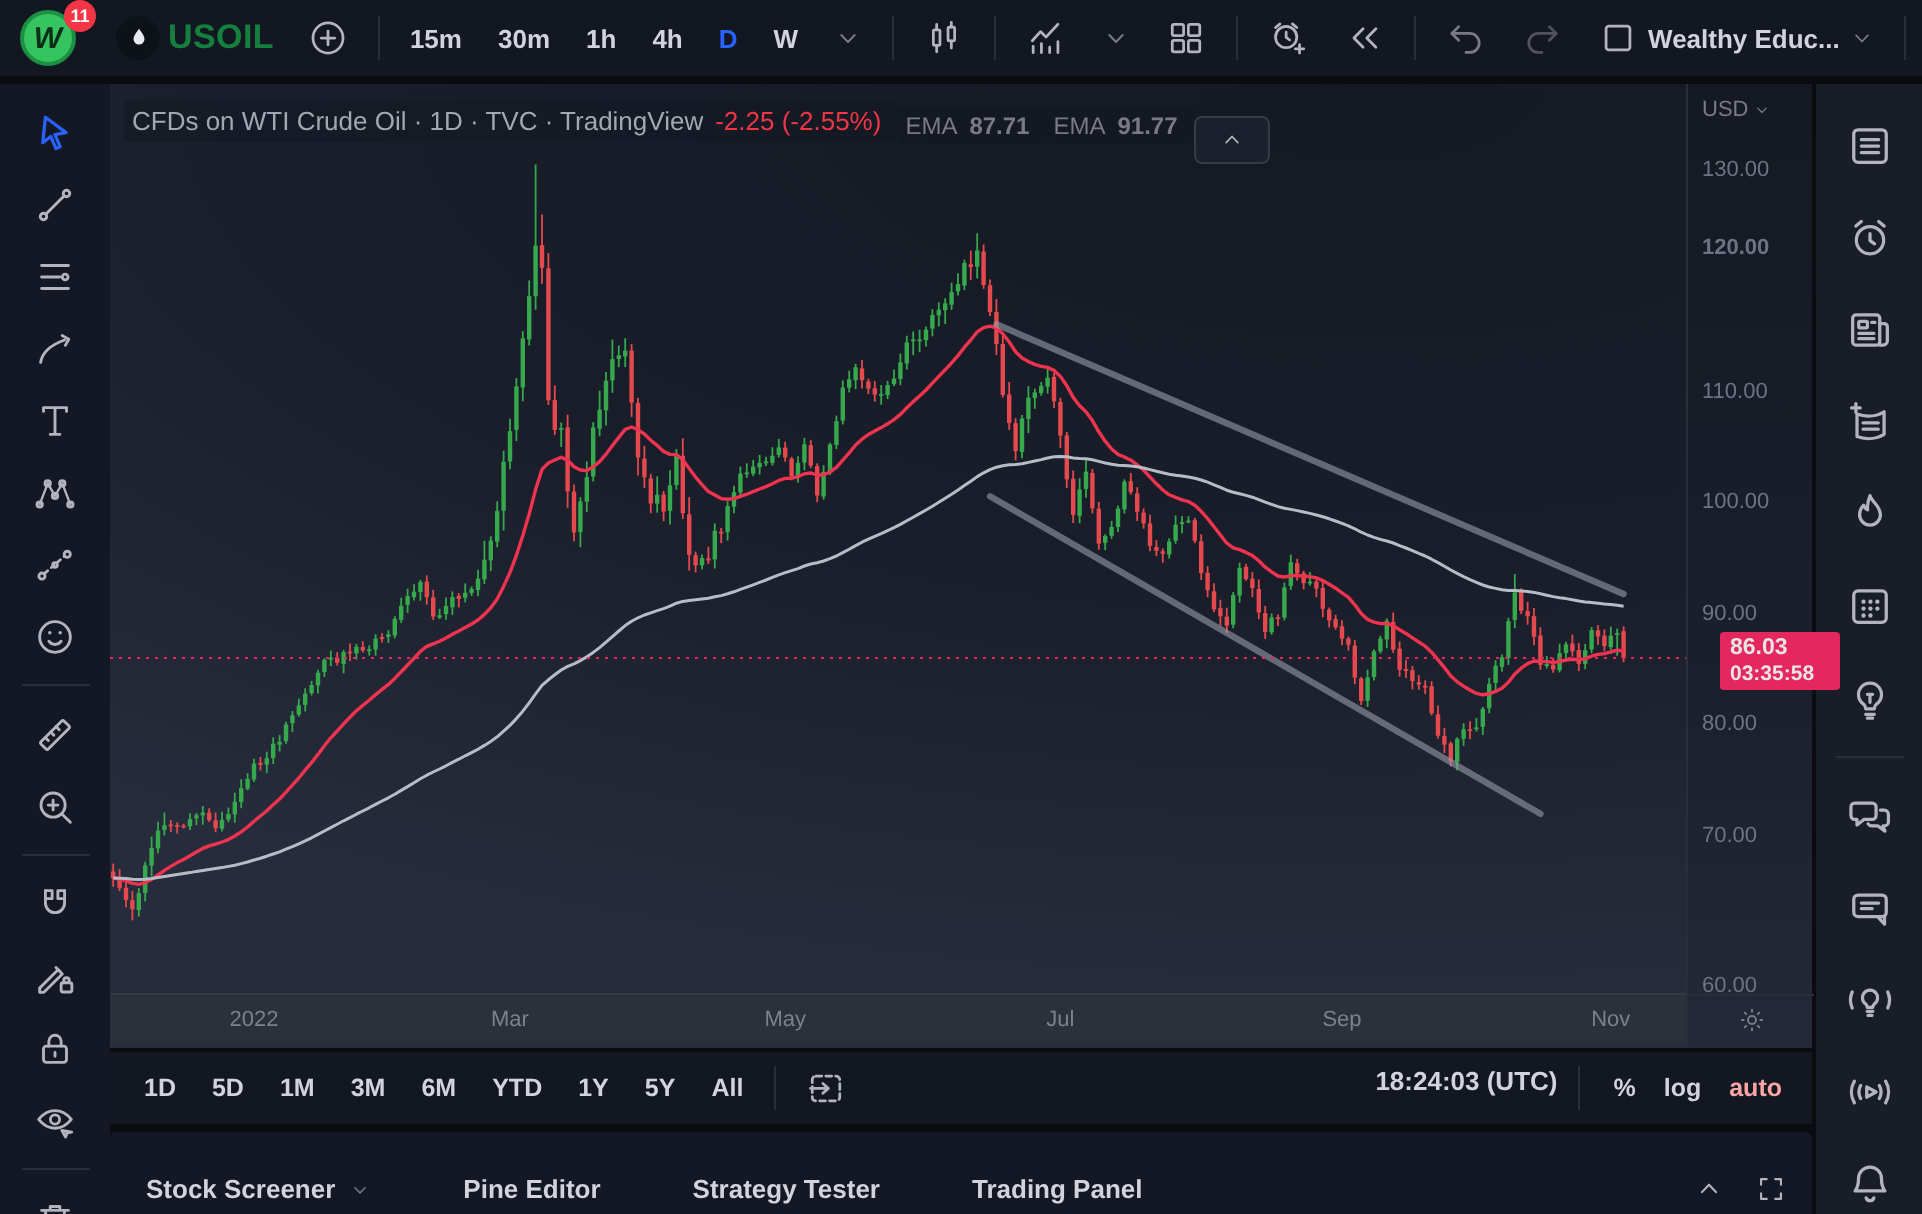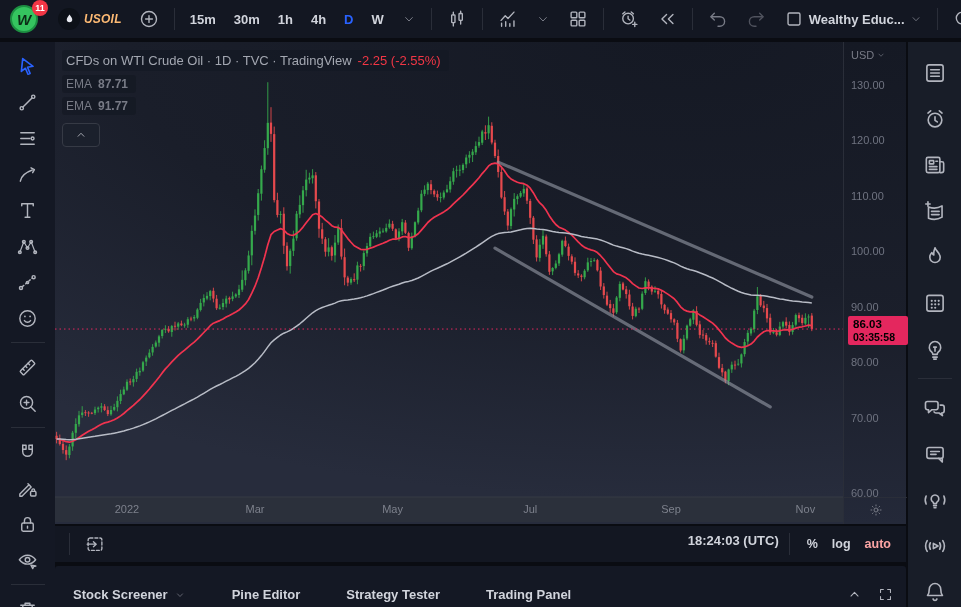--- a/index.html
+++ b/index.html
@@ -16,21 +16,21 @@
   .logo-wrap{position:relative;width:34px;height:30px;margin:0 6px 0 10px;flex:none;}
   .logo-circle{position:absolute;left:0;top:1px;width:28px;height:28px;border-radius:50%;
     background:#35c45f;color:#0c2d17;font-weight:800;font-size:15px;font-style:italic;
     display:flex;align-items:center;justify-content:center;border:2px solid #1d8f42;box-sizing:border-box;}
   .badge{position:absolute;right:-4px;top:-4px;min-width:16px;height:16px;border-radius:9px;
     background:#f23645;color:#fff;font-size:9px;font-weight:700;display:flex;align-items:center;
     justify-content:center;padding:0 3px;box-sizing:border-box;}
   .symbol-chip{width:22px;height:22px;border-radius:50%;background:#0d1118;display:flex;
     align-items:center;justify-content:center;flex:none;}
   .symbol-chip svg{width:15px;height:15px;}
-  .symbol-text{color:#fdba74;font-weight:700;font-size:12px;letter-spacing:.2px;font-style:italic;}
+  .symbol-text{color:#15803d;font-weight:700;font-size:17px;letter-spacing:.2px;}
   .interval{color:#d1d4dc;font-size:13px;font-weight:600;padding:5px 7px;}
   .interval.active{color:#2962ff;}
   .dim{color:#787b86;}
   .dimmer{color:#50535e;}
   .layout-name{color:#d1d4dc;font-size:13px;font-weight:600;max-width:108px;white-space:nowrap;}
   
   .main{position:absolute;left:0;top:42px;width:961px;height:565px;display:flex;}
   .left-toolbar{width:55px;height:565px;background:#141824;display:flex;flex-direction:column;
     align-items:center;padding-top:6px;box-sizing:border-box;flex:none;overflow:hidden;}
   .lt-btn{width:38px;height:36px;display:flex;align-items:center;justify-content:center;
@@ -43,32 +43,32 @@
   .chart-pane{position:relative;width:788px;height:482px;flex:none;
     background:radial-gradient(130% 95% at 80% 0%,#151924 0%,#1a1e2a 55%,#272c3c 100%);}
   #chart-svg{position:absolute;left:0;top:0;display:block;}
   .legend{position:absolute;left:7px;top:8px;z-index:3;}
   .legend-title{display:inline-block;background:rgba(19,23,34,.55);padding:3px 8px 3px 4px;
     border-radius:3px;font-size:13px;color:#a3a7b1;}
   .legend-title .chg{color:#f23645;margin-left:6px;}
   .ema-row{display:inline-block;clear:both;background:rgba(19,23,34,.6);margin-top:4px;
     padding:2px 8px 2px 4px;border-radius:3px;font-size:12px;color:#787b86;}
   .ema-row b{font-weight:600;margin-left:6px;}
-  .legend .stack{display:flex;flex-direction:column;align-items:flex-start;}
+  .legend .stack{display:flex;flex-direction:row;align-items:flex-start;}
   .collapse-btn{margin-top:8px;width:36px;height:22px;background:#1b202c;border:1px solid #363a45;
     border-radius:4px;color:#b2b5be;display:flex;align-items:center;justify-content:center;cursor:pointer;}
   .collapse-btn svg{width:14px;height:14px;}
   .price-axis{position:relative;width:63px;height:482px;flex:none;
     background:linear-gradient(180deg,#151924 0%,#1b1f2b 60%,#242939 100%);
     border-left:1px solid #2a2e39;box-sizing:border-box;}
   .axis-currency{position:absolute;left:7px;top:7px;font-size:11px;color:#787b86;
     display:flex;align-items:center;gap:2px;cursor:pointer;}
   .axis-currency svg{width:10px;height:10px;}
   .ptick{position:absolute;left:7px;font-size:11px;color:#6f7380;}
-  .price-chip{position:absolute;left:4px;width:60px;background:#e4275e;color:#000000;border-radius:2px;
+  .price-chip{position:absolute;left:16px;width:60px;background:#e4275e;color:#e5e5e5;border-radius:2px;
     padding:2px 5px;box-sizing:border-box;line-height:1.15;z-index:2;}
   .price-chip .p{font-size:11.5px;font-weight:700;}
   .price-chip .cd{font-size:10.5px;font-weight:700;}
   .axis-corner{position:absolute;left:0;top:455px;width:63px;height:25px;border-top:1px solid #2a2e39;
     box-sizing:border-box;display:flex;align-items:center;justify-content:center;color:#787b86;}
   .axis-corner svg{width:16px;height:16px;cursor:pointer;}
   
   .bottombar{width:851px;height:36px;margin-top:2px;background:#131722;display:flex;
     align-items:center;flex:none;padding:0 8px;box-sizing:border-box;}
   .range-btn{color:#d1d4dc;font-size:12.5px;font-weight:600;background:none;border:none;
@@ -878,31 +878,42 @@
           </div>
           <div class="axis-corner">
             <span style="display:flex;">
                 <svg viewBox="0 0 24 24" fill="none" stroke="currentColor" stroke-width="1.5" stroke-linecap="round" stroke-linejoin="round">
                   <circle cx="12" cy="12" r="3"></circle>
                   <path d="M12 5.8V4.4M12 19.6v-1.4M5.8 12H4.4M19.6 12h-1.4M7.6 7.6l-1-1M17.4 17.4l-1-1M16.4 7.6l1-1M6.6 17.4l1-1"></path>
                 </svg>
               </span>
           </div>
         <div class="ptick" style="top: 36.5px;">130.00</div>
-            <div class="ptick" style="top: 92px;">120.00</div>
+            <div class="ptick" style="top: 76px; font-weight: bold;">120.00</div>
             <div class="ptick" style="top: 147.5px;">110.00</div>
             <div class="ptick" style="top: 203px;">100.00</div>
             <div class="ptick" style="top: 258.5px;">90.00</div>
             <div class="ptick" style="top: 314px; text-align: center;">80.00</div>
             <div class="ptick" style="top: 369.5px;">70.00</div>
             <div class="ptick" style="top: 445px;">60.00</div>
           </div>
       </div>
 
       <div class="bottombar">
+        <div id="ranges" style="display:flex;align-items:center;">
+            <button class="range-btn">1D</button>
+            <button class="range-btn">5D</button>
+            <button class="range-btn">1M</button>
+            <button class="range-btn">3M</button>
+            <button class="range-btn">6M</button>
+            <button class="range-btn">YTD</button>
+            <button class="range-btn">1Y</button>
+            <button class="range-btn">5Y</button>
+            <button class="range-btn">All</button>
+          </div>
         <div class="vdiv"></div>
         <button class="tb-btn">
             <svg viewBox="0 0 24 24" fill="none" stroke="currentColor" stroke-width="1.5" stroke-linecap="round" stroke-linejoin="round">
               <rect x="4.5" y="5.5" width="15" height="13.5" rx="2" stroke-dasharray="3.2 2.2"></rect>
               <path d="M3.5 12.2h9.5M10.3 9.5l3 2.7-3 2.7"></path>
             </svg>
           </button>
         <div class="bb-right">
           <span class="clock">18:24:03 (UTC)</span>
           <div class="vdiv" style="margin:0 10px;"></div>

